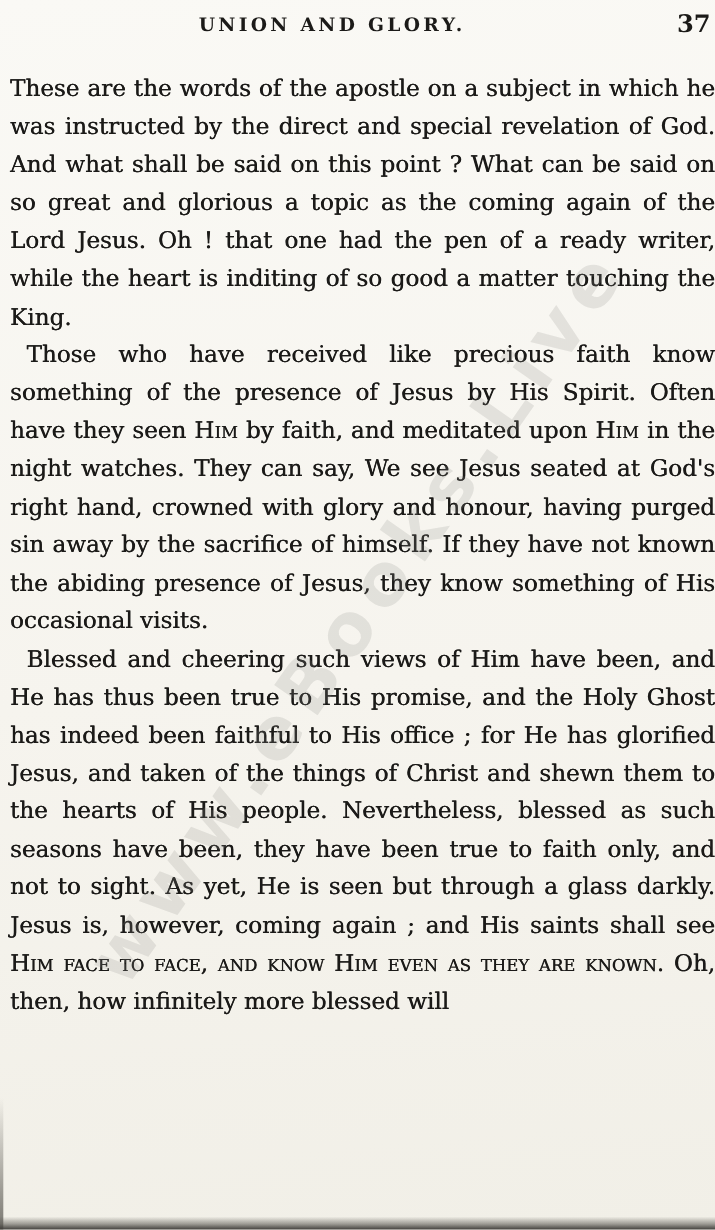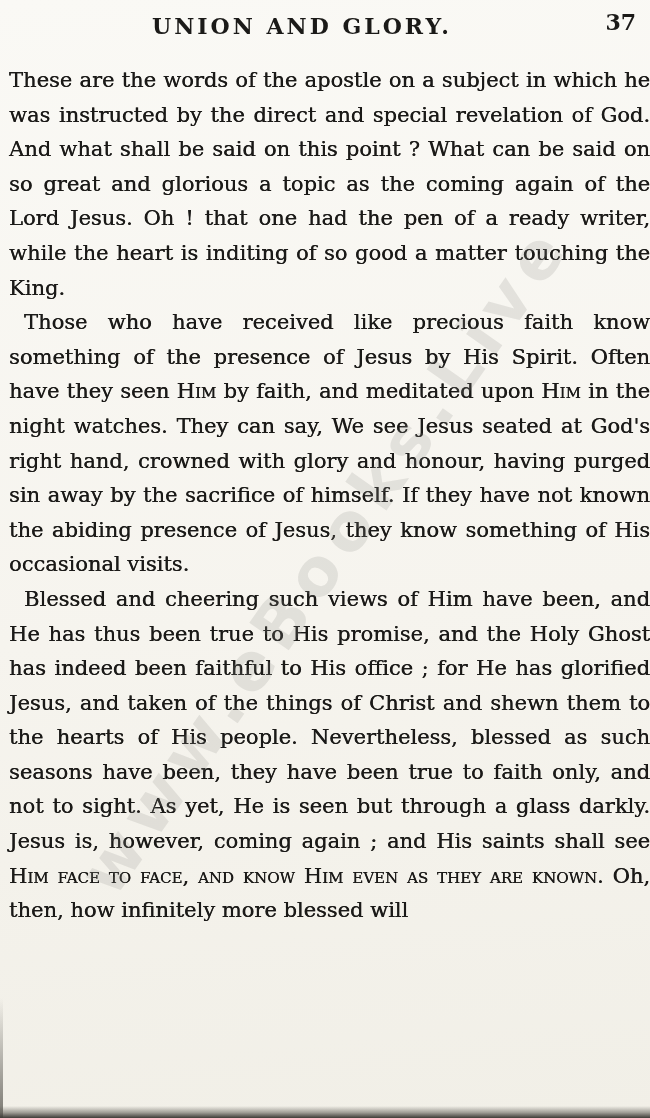--- a/index.html
+++ b/index.html
@@ -39,28 +39,28 @@
     user-select: none;
   }
   .running-header {
     position: relative;
     padding-top: 13px;
     height: 34px;
   }
   .header-title {
     text-align: center;
     padding-right: 46px;
-    font-size: 22px;
+    font-size: 17px;
     font-weight: bold;
     letter-spacing: 3px;
   }
   .header-pagenum {
     position: absolute;
     top: 9px;
-    right: 14px;
+    right: 4px;
     font-size: 22px;
     font-weight: bold;
   }
   .page-body {
     padding: 16px 0 0 9px;
     font-size: 21px;
     line-height: 34.6px;
     text-align: justify;
     text-shadow: 0.35px 0 0 currentColor;
   }

